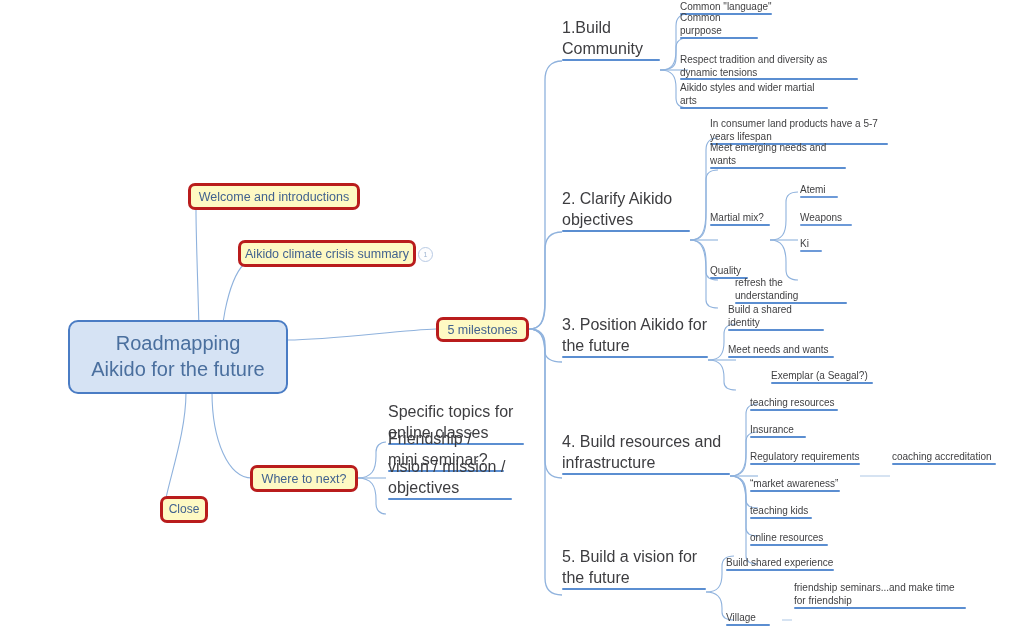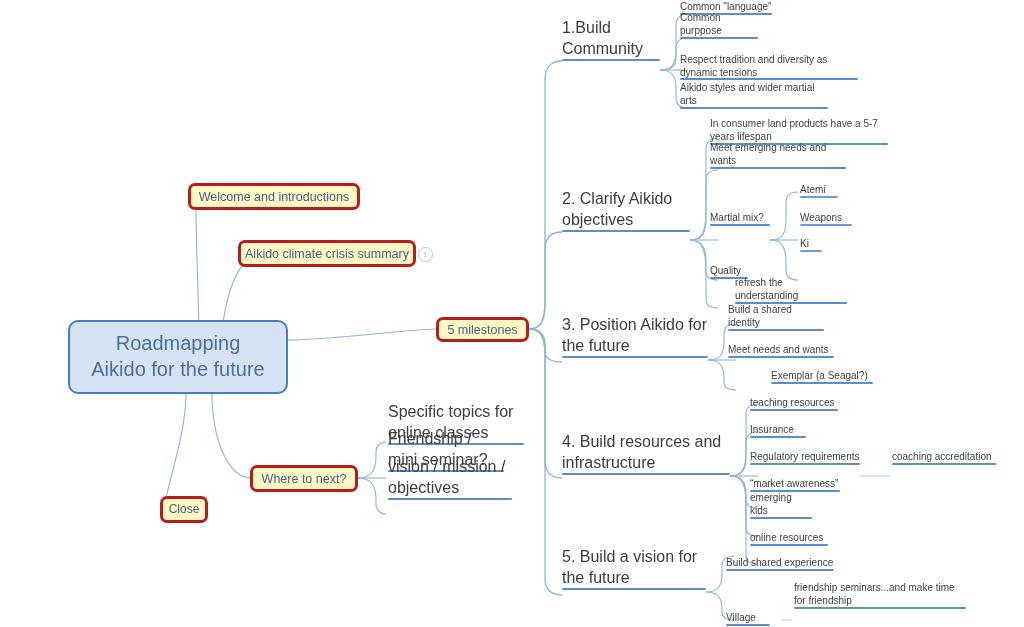--- a/index.html
+++ b/index.html
@@ -256,21 +256,21 @@
   <div class="leaf underline" style="left:750px;top:425px;width:56px;height:13px;">
     <span>Insurance</span>
   </div>
   <div class="leaf underline" style="left:750px;top:452px;width:110px;height:13px;">
     <span>Regulatory requirements</span>
   </div>
   <div class="leaf underline" style="left:750px;top:479px;width:90px;height:13px;">
     <span>“market awareness”</span>
   </div>
   <div class="leaf underline" style="left:750px;top:506px;width:62px;height:13px;">
-    <span>emerging kids</span>
+    <span>teaching kids</span>
   </div>
   <div class="leaf underline" style="left:750px;top:533px;width:78px;height:13px;">
     <span>online resources</span>
   </div>
 
   <div class="leaf underline" style="left:892px;top:452px;width:104px;height:13px;">
     <span>coaching accreditation</span>
   </div>
 
   <div class="leaf lvl1 underline" style="left:562px;top:577px;width:144px;height:13px;">

